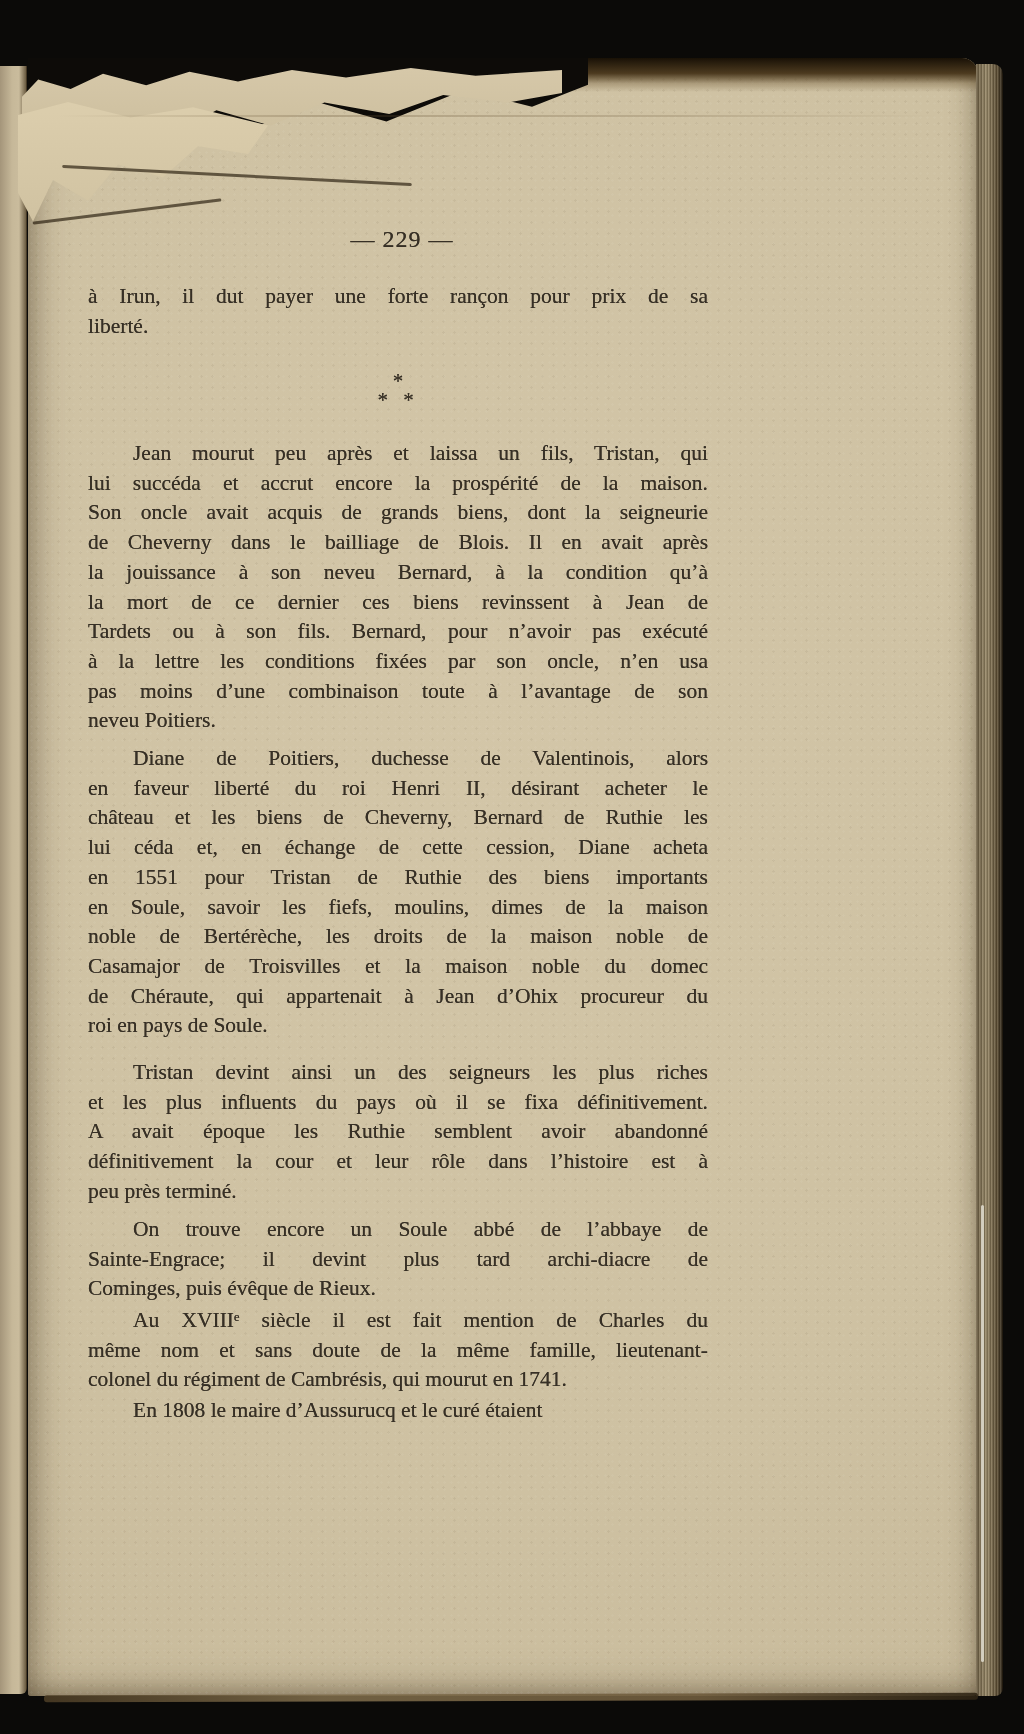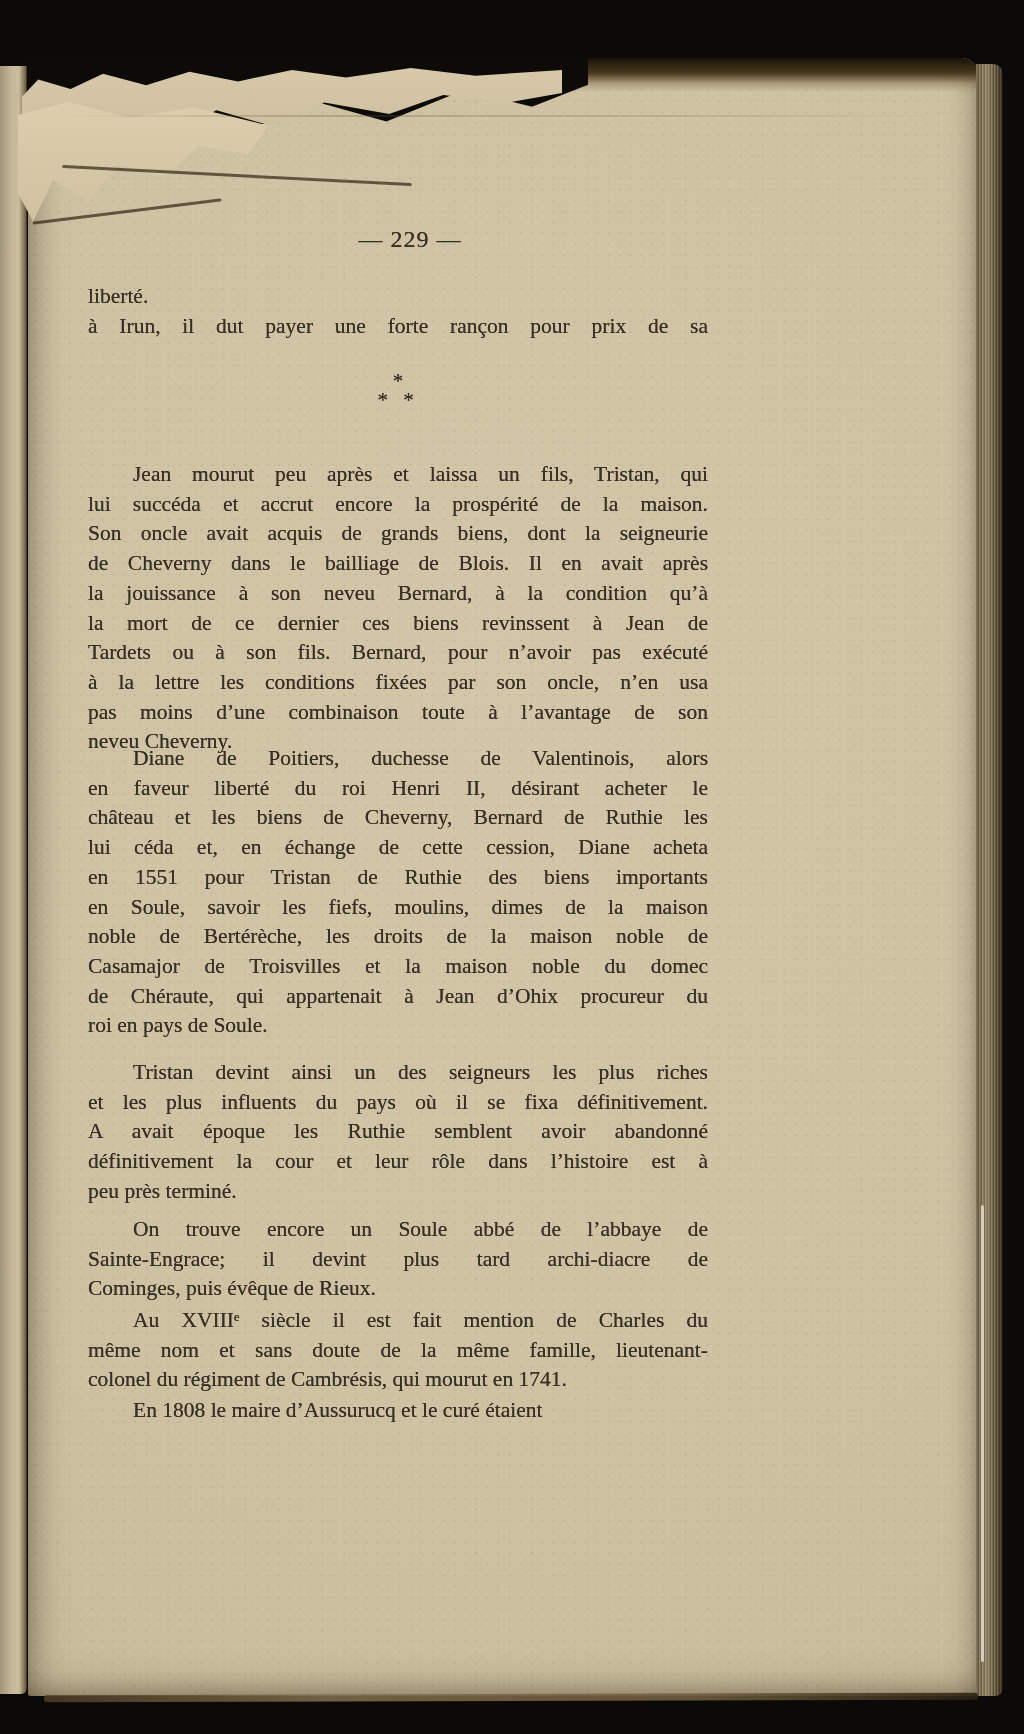--- a/index.html
+++ b/index.html
@@ -89,40 +89,40 @@
     position:absolute;left:44px;top:1694px;width:934px;height:7px;
     background:linear-gradient(90deg,#4a3b24,#7c6a49 30%,#6f5c3d 70%,#2e2414);
     transform:rotate(-0.15deg);border-radius:3px;opacity:.9;
   }
   
   .content{
     position:absolute;left:60px;top:0;width:620px;height:100%;
     color:var(--ink);
   }
   .page-number{
-    position:absolute;top:168px;left:12px;width:100%;
+    position:absolute;top:168px;left:4px;width:100%;
     text-align:center;font-size:24px;letter-spacing:1px;
     text-shadow:0 0 .5px rgba(54,47,37,.8);
   }
   .separator{
     position:absolute;top:314px;left:0;width:100%;
     text-align:center;font-size:21px;line-height:19px;
     text-shadow:0 0 .5px rgba(54,47,37,.8);
   }
   .separator .s2{letter-spacing:5px;}
   .para{
     position:absolute;left:0;width:620px;
     font-size:21.5px;line-height:29.7px;
     text-shadow:0 0 .5px rgba(54,47,37,.85);
   }
   .para .line{text-align:justify;text-align-last:justify;}
   .para .line.last{text-align-last:auto;}
   .para.indent .line.first{text-indent:45px;}
   .para-0{top:224px;}
-  .para-1{top:381px;margin-top:21px;}
+  .para-1{top:381px;}
   .para-2{top:686px;}
   .para-3{top:1000px;}
   .para-4{top:1157px;}
   .para-5{top:1248px;}
   .para-6{top:1338px;}
 </style>
 </head>
 <body>
 
 <div class="stage">
@@ -140,34 +140,34 @@
     <div class="content">
       <div class="page-number">— 229 —</div>
 
       <div class="separator">
         <div class="s1">*</div>
         <div class="s2">* *</div>
       </div>
 
       <div id="paragraphs">
           <div class="para para-0">
+            <div class="line first">à Irun, il dut payer une forte rançon pour prix de sa</div>
             <div class="line last">liberté.</div>
-            <div class="line first">à Irun, il dut payer une forte rançon pour prix de sa</div>
           </div>
           <div class="para para-1 indent">
             <div class="line first">Jean mourut peu après et laissa un fils, Tristan, qui</div>
             <div class="line">lui succéda et accrut encore la prospérité de la maison.</div>
             <div class="line">Son oncle avait acquis de grands biens, dont la seigneurie</div>
             <div class="line">de Cheverny dans le bailliage de Blois. Il en avait après</div>
             <div class="line">la jouissance à son neveu Bernard, à la condition qu’à</div>
             <div class="line">la mort de ce dernier ces biens revinssent à Jean de</div>
             <div class="line">Tardets ou à son fils. Bernard, pour n’avoir pas exécuté</div>
             <div class="line">à la lettre les conditions fixées par son oncle, n’en usa</div>
             <div class="line">pas moins d’une combinaison toute à l’avantage de son</div>
-            <div class="line last">neveu Cheverny.</div>
+            <div class="line last">neveu Poitiers.</div>
           </div>
           <div class="para para-2 indent">
             <div class="line first">Diane de Poitiers, duchesse de Valentinois, alors</div>
             <div class="line">en faveur liberté du roi Henri II, désirant acheter le</div>
             <div class="line">château et les biens de Cheverny, Bernard de Ruthie les</div>
             <div class="line">lui céda et, en échange de cette cession, Diane acheta</div>
             <div class="line">en 1551 pour Tristan de Ruthie des biens importants</div>
             <div class="line">en Soule, savoir les fiefs, moulins, dimes de la maison</div>
             <div class="line">noble de Bertérèche, les droits de la maison noble de</div>
             <div class="line">Casamajor de Troisvilles et la maison noble du domec</div>

